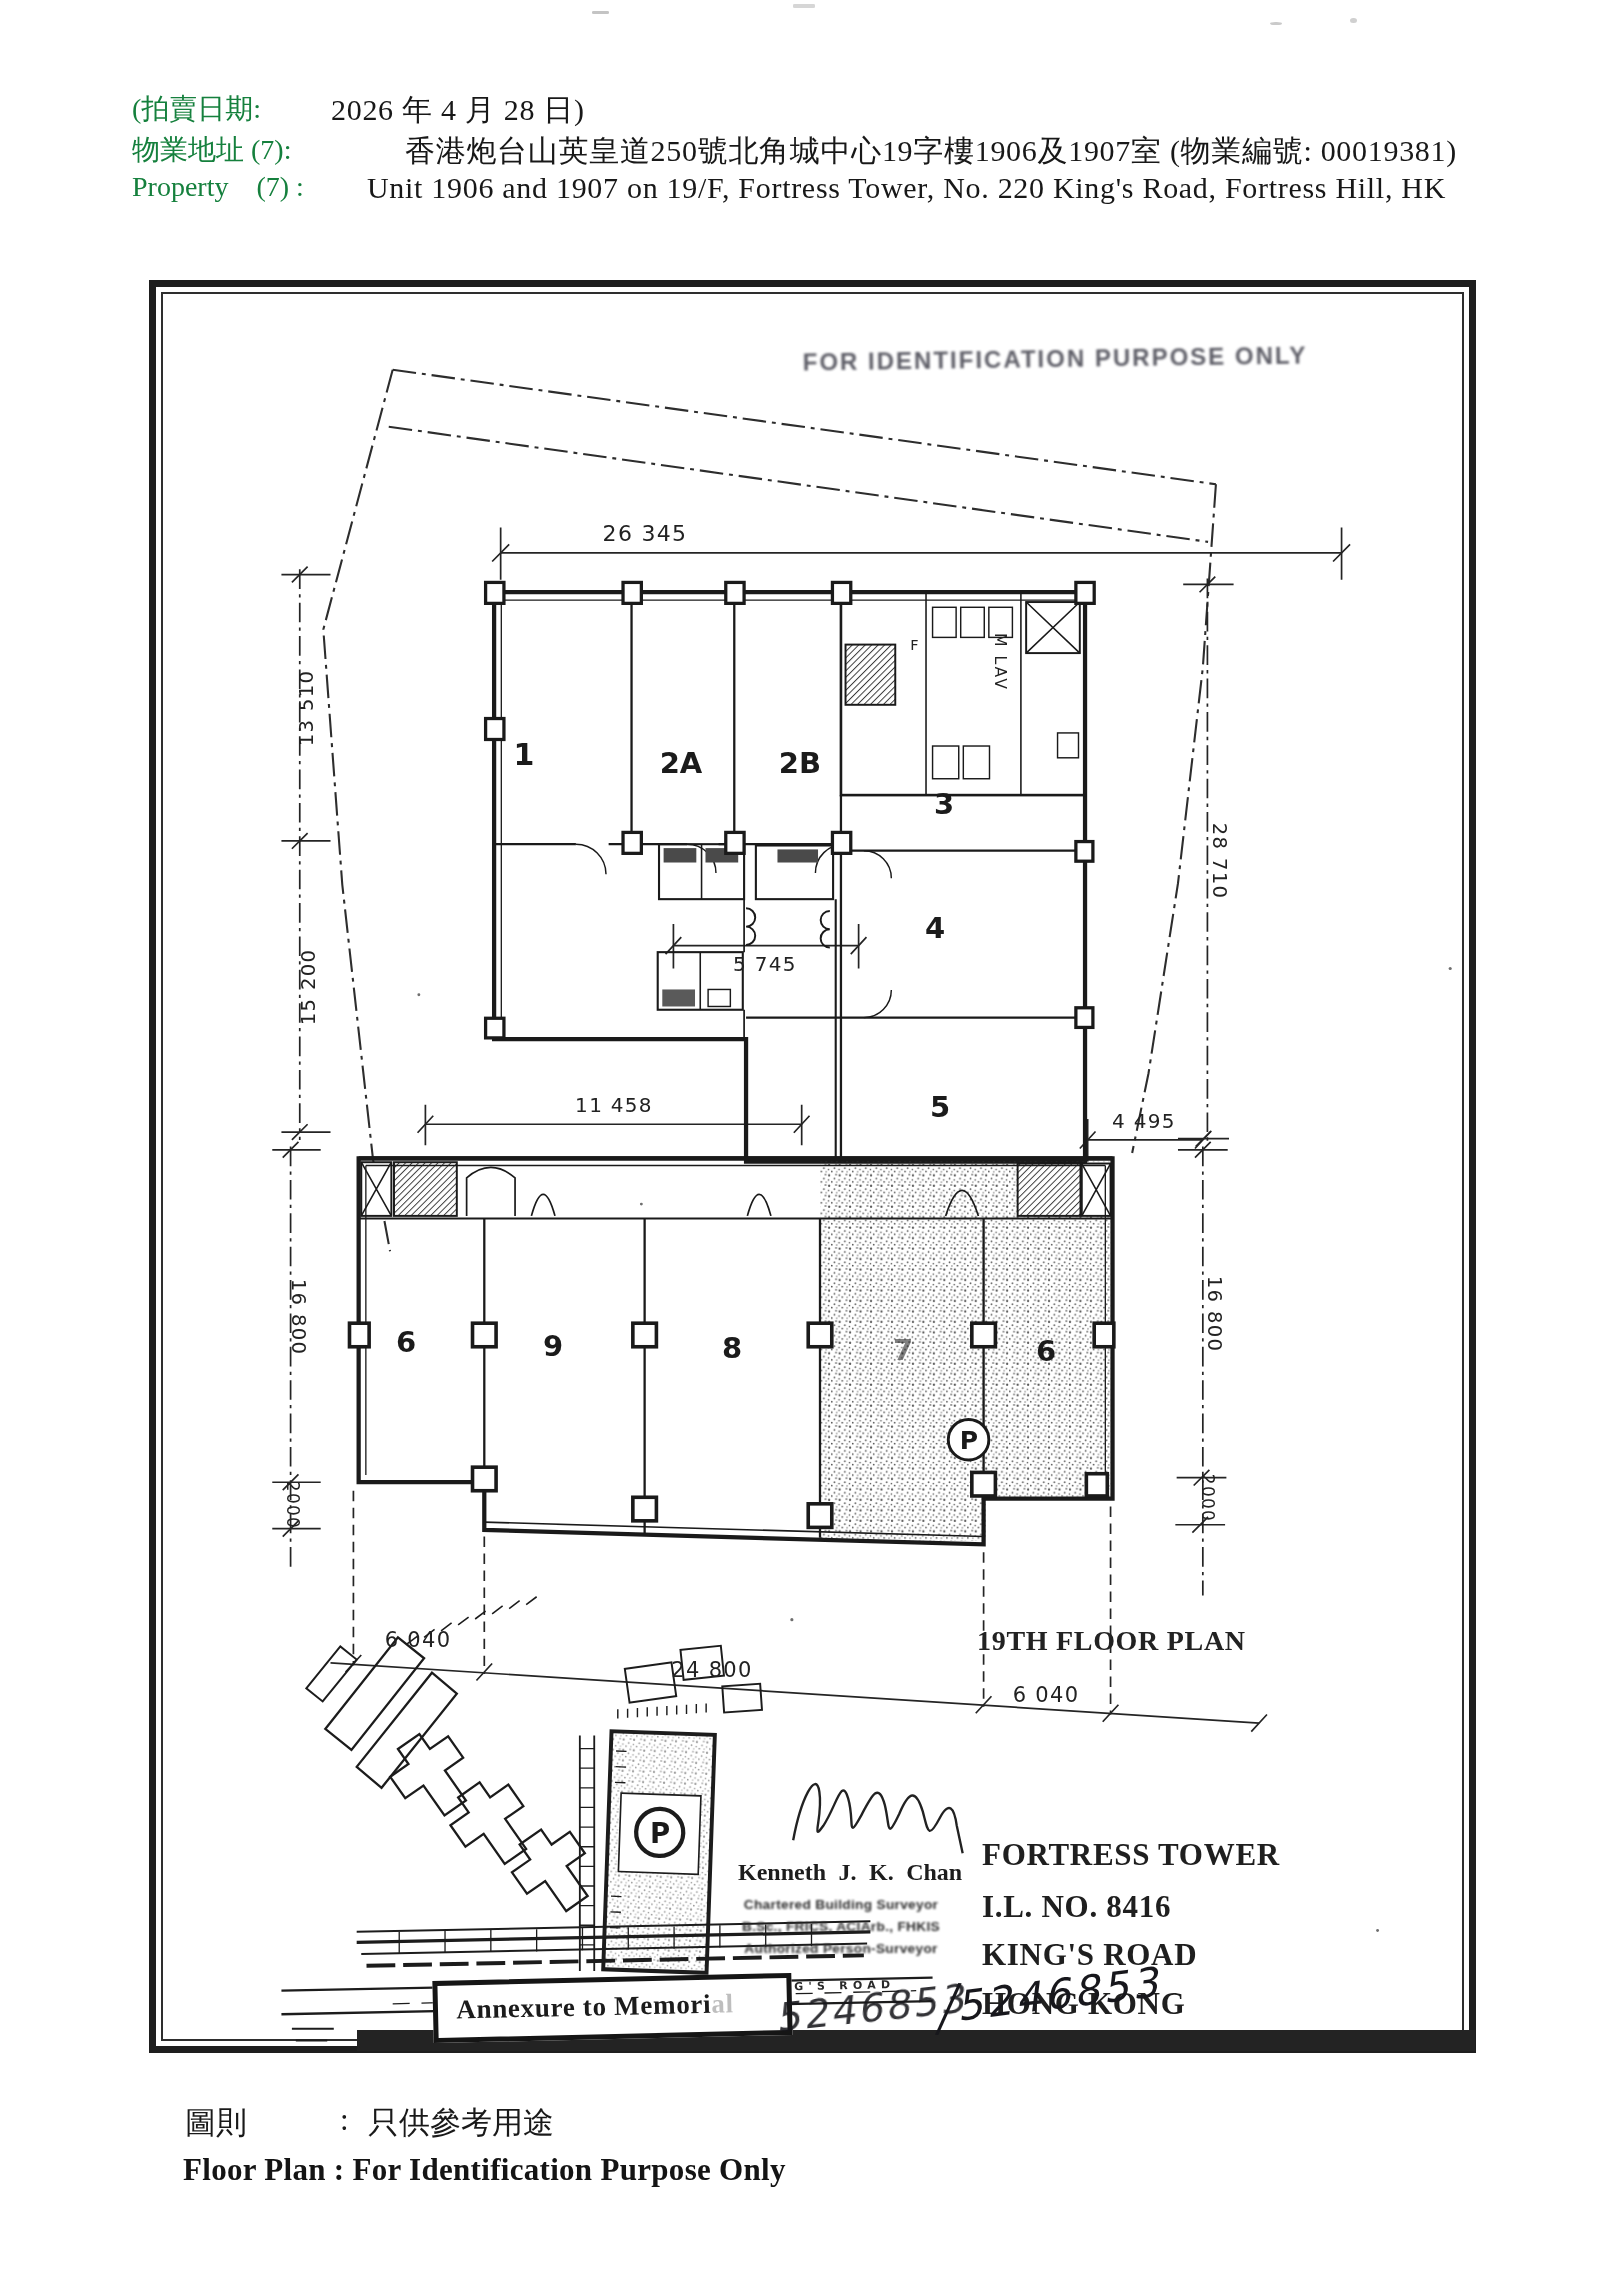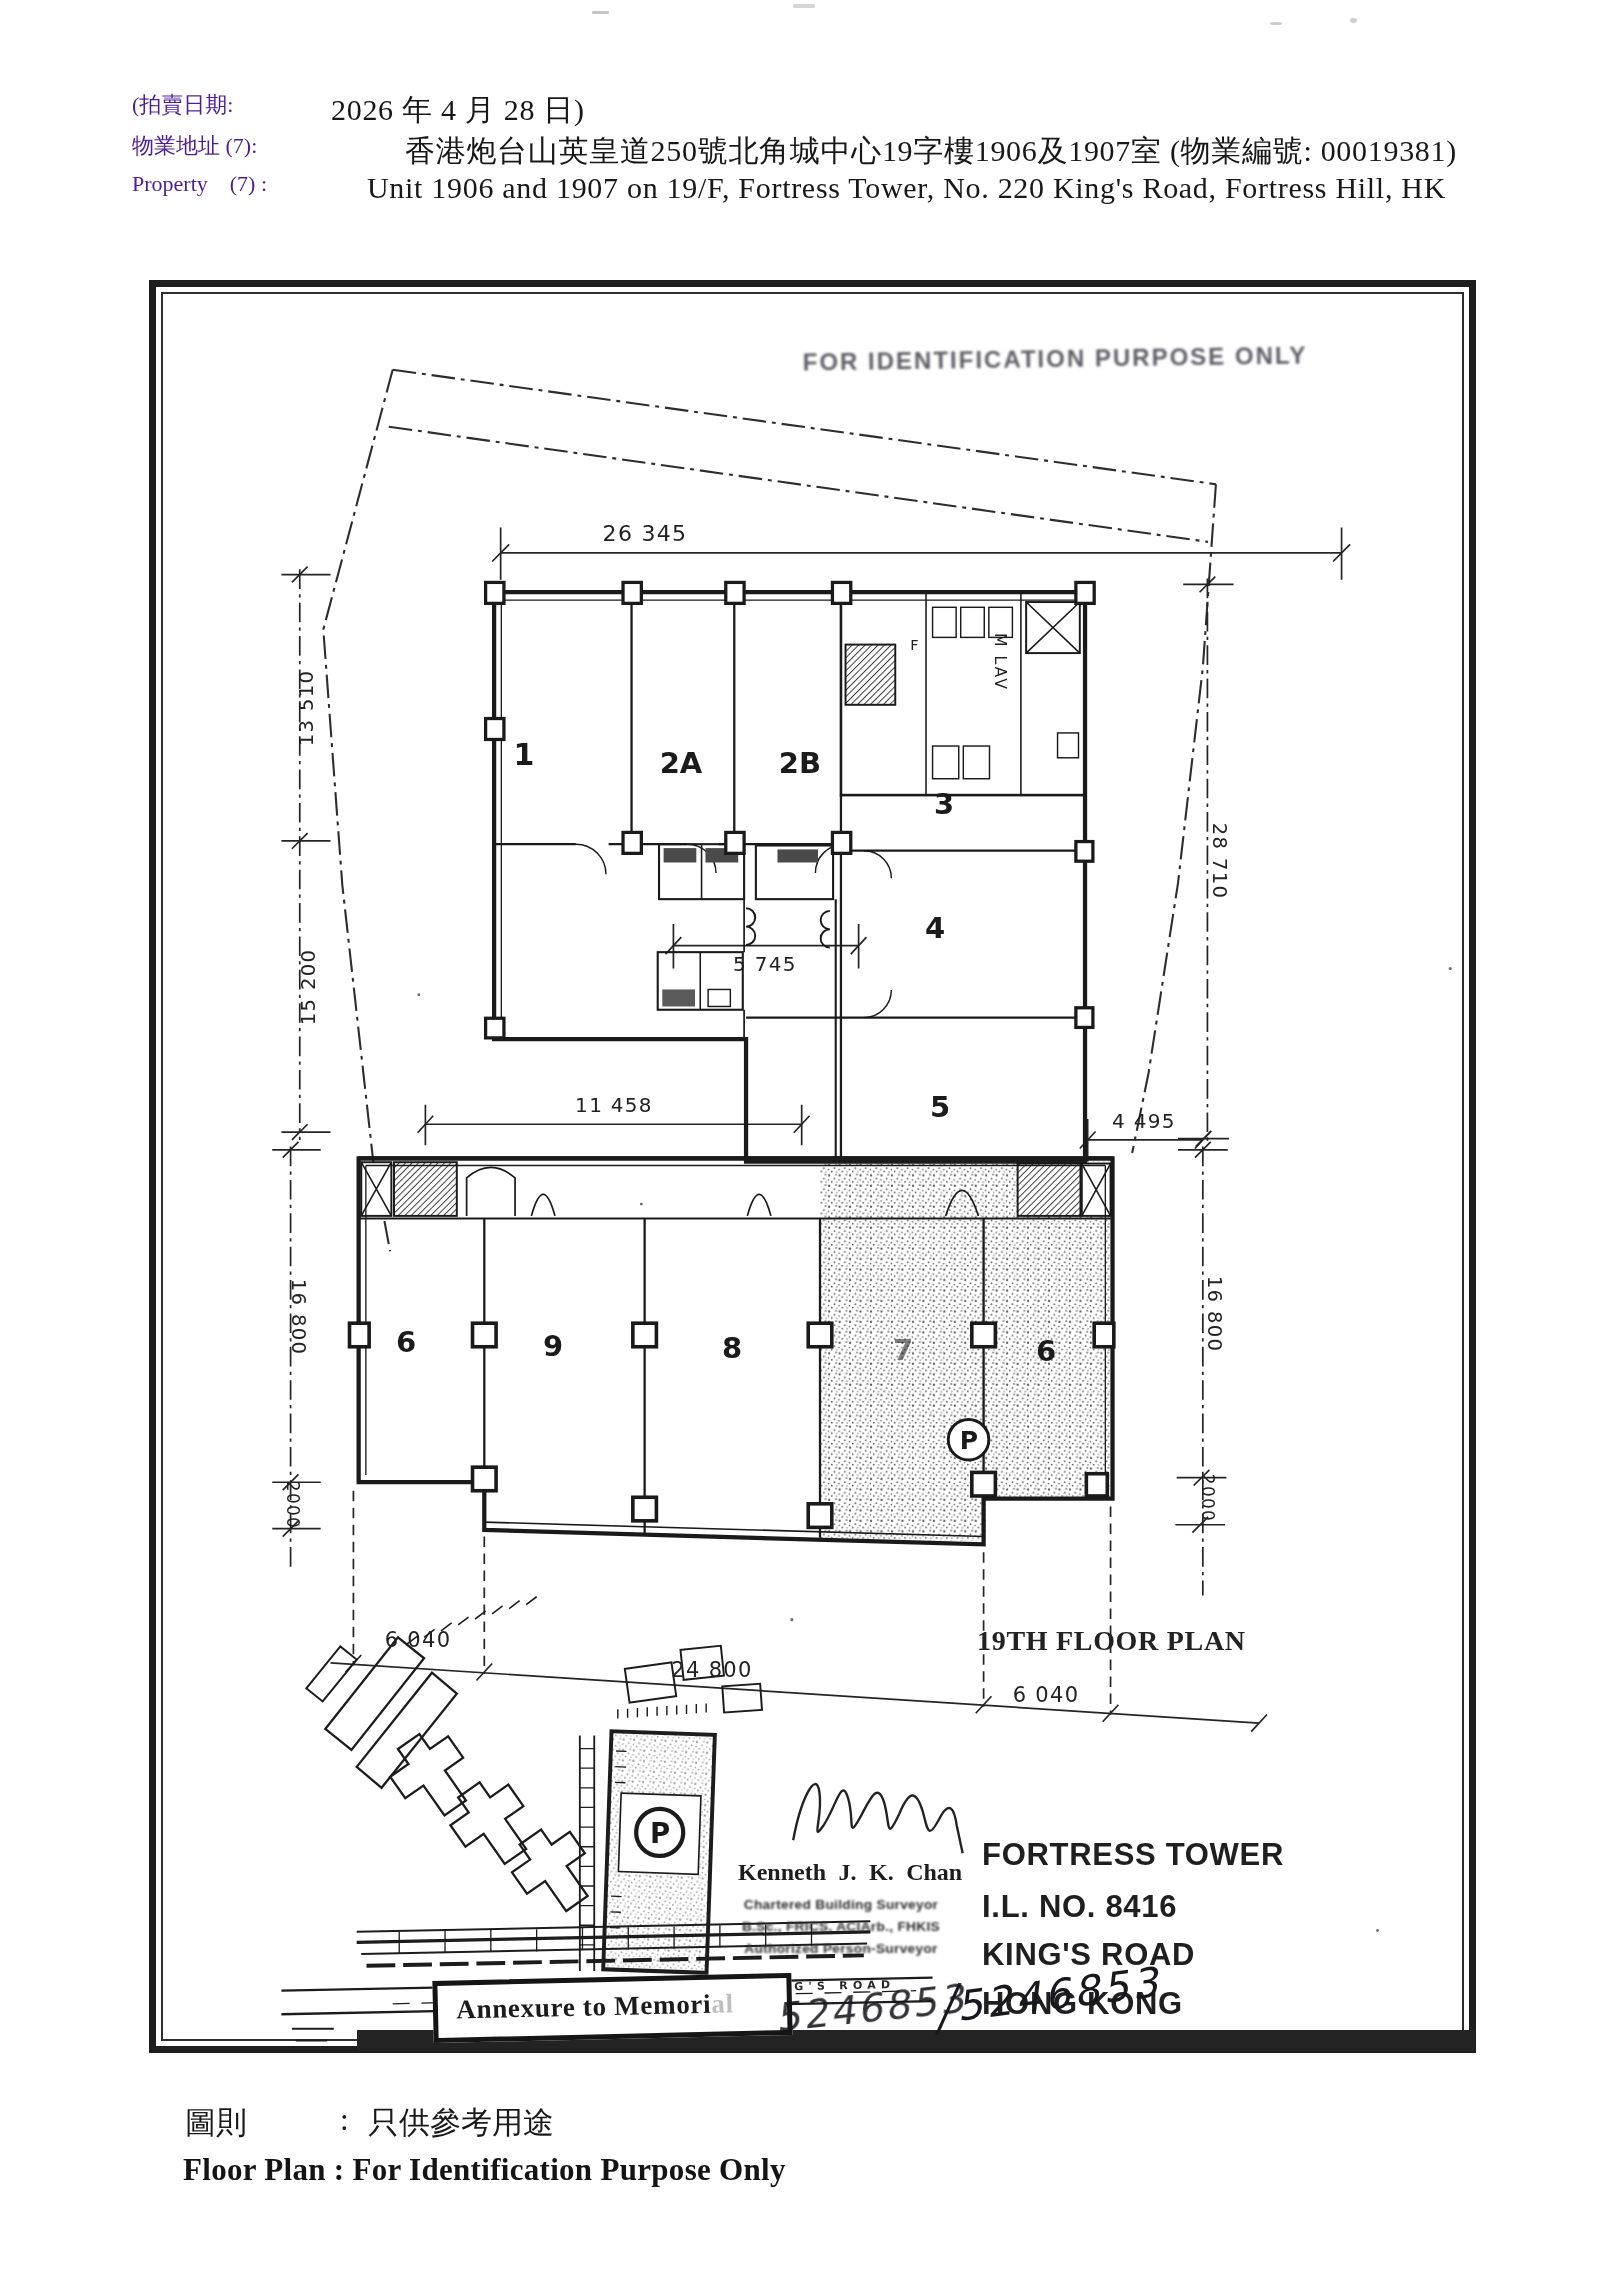--- a/index.html
+++ b/index.html
@@ -2,37 +2,37 @@
 <html style="font-size:10.5px"><head>
 <meta charset="utf-8">
 <style>
   html,body{margin:0;padding:0;}
   body{
     width:1623px;height:2295px;position:relative;background:#ffffff;
     font-family:"Liberation Serif", serif;color:#1c1c1c;overflow:hidden;
   }
   
   .hrow{position:absolute;white-space:nowrap;font-size:30px;letter-spacing:0.7px;color:#181818;}
-  .hlabel{position:absolute;white-space:nowrap;font-size:22px;color:#4c1d95;}
+  .hlabel{position:absolute;white-space:nowrap;font-size:28px;color:#15803d;}
   
   .frame{position:absolute;left:149px;top:280px;width:1327px;height:1773px;border:7.2px solid #1e1e1e;box-sizing:border-box;}
   .frame-inner{position:absolute;left:5.2px;top:5.2px;right:5.2px;bottom:5.2px;border:2px solid #2e2e2e;}
   .frame-bottomband{position:absolute;left:357px;top:2030px;width:1118px;height:21px;background:#232323;}
   
   .lbl{position:absolute;white-space:nowrap;transform:translate(-50%,-50%);color:#1d1d1d;}
   .dim{font-family:"DejaVu Sans", sans-serif;font-weight:500;letter-spacing:1.3px;color:#222;}
   .unit{font-family:"DejaVu Sans", sans-serif;font-weight:600;color:#1b1b1b;}
   .rotl{transform:translate(-50%,-50%) rotate(-90deg);}
   .rotr{transform:translate(-50%,-50%) rotate(90deg);}
   .stamp{
     font-family:"Liberation Sans", sans-serif;font-weight:700;font-size:24px;letter-spacing:2px;
     color:#50505a;filter:blur(0.8px);transform:translate(-50%,-50%) rotate(-0.8deg);opacity:.92;
   }
   .plan-title{position:absolute;font-family:"Liberation Serif", serif;font-weight:700;font-size:28px;letter-spacing:0.7px;color:#222;}
-  .tblock{position:absolute;font-family:Liberation Sans, sans-serif;font-weight:700;font-size:31px;letter-spacing:0.7px;color:#1f1f1f;white-space:nowrap;}
+  .tblock{position:absolute;font-family:Liberation Serif, serif;font-weight:700;font-size:31px;letter-spacing:0.7px;color:#1f1f1f;white-space:nowrap;}
   .sig-name{position:absolute;font-family:"Liberation Serif", serif;font-weight:700;font-size:24px;word-spacing:6.5px;color:#1d1d1d;white-space:nowrap;}
   .sig-title{position:absolute;transform:translate(-50%,0);font-family:"Liberation Sans", sans-serif;font-weight:700;font-size:13.7px;color:#2d2d2d;filter:blur(0.8px);white-space:nowrap;letter-spacing:0.3px;}
   .road-lbl{position:absolute;transform:translate(-50%,-50%) rotate(-1.2deg);font-family:"DejaVu Sans", sans-serif;font-size:11px;letter-spacing:5.2px;color:#2a2a2a;font-weight:600;}
   .annex-box{position:absolute;left:433px;top:1977px;width:359px;height:62px;border:5.9px solid #151515;transform:rotate(-1.3deg);background:#fff;box-sizing:border-box;}
   .annex-text{position:absolute;left:18.3px;top:9.2px;font-family:"Liberation Serif", serif;font-weight:700;font-size:27px;letter-spacing:0.7px;color:#1b1b1b;white-space:nowrap;}
   .annex-fade{opacity:.28;}
   .handnum{position:absolute;font-family:"DejaVu Sans", sans-serif;font-weight:500;color:#17171c;white-space:nowrap;}
   .hn1{left:778px;top:1985px;font-size:39px;transform:rotate(-6deg) skewX(-12deg);filter:blur(0.4px);opacity:.88;letter-spacing:2.6px;}
   .hn2{left:941px;top:1971px;font-size:41px;transform:rotate(-7deg) skewX(-14deg);letter-spacing:3.3px;}
   .hn2 .pfx{display:inline-block;transform:rotate(8deg) scaleY(1.5);margin-right:1.3px;}

